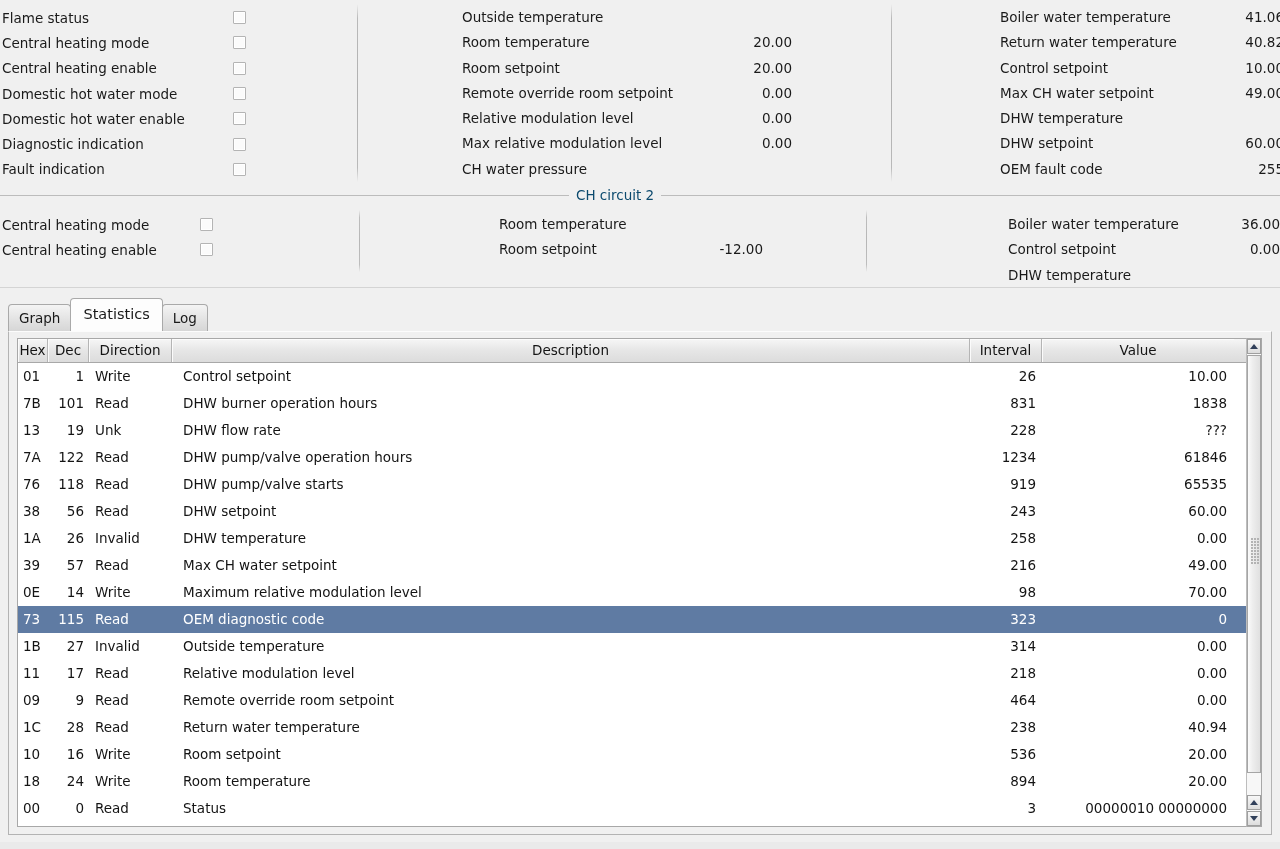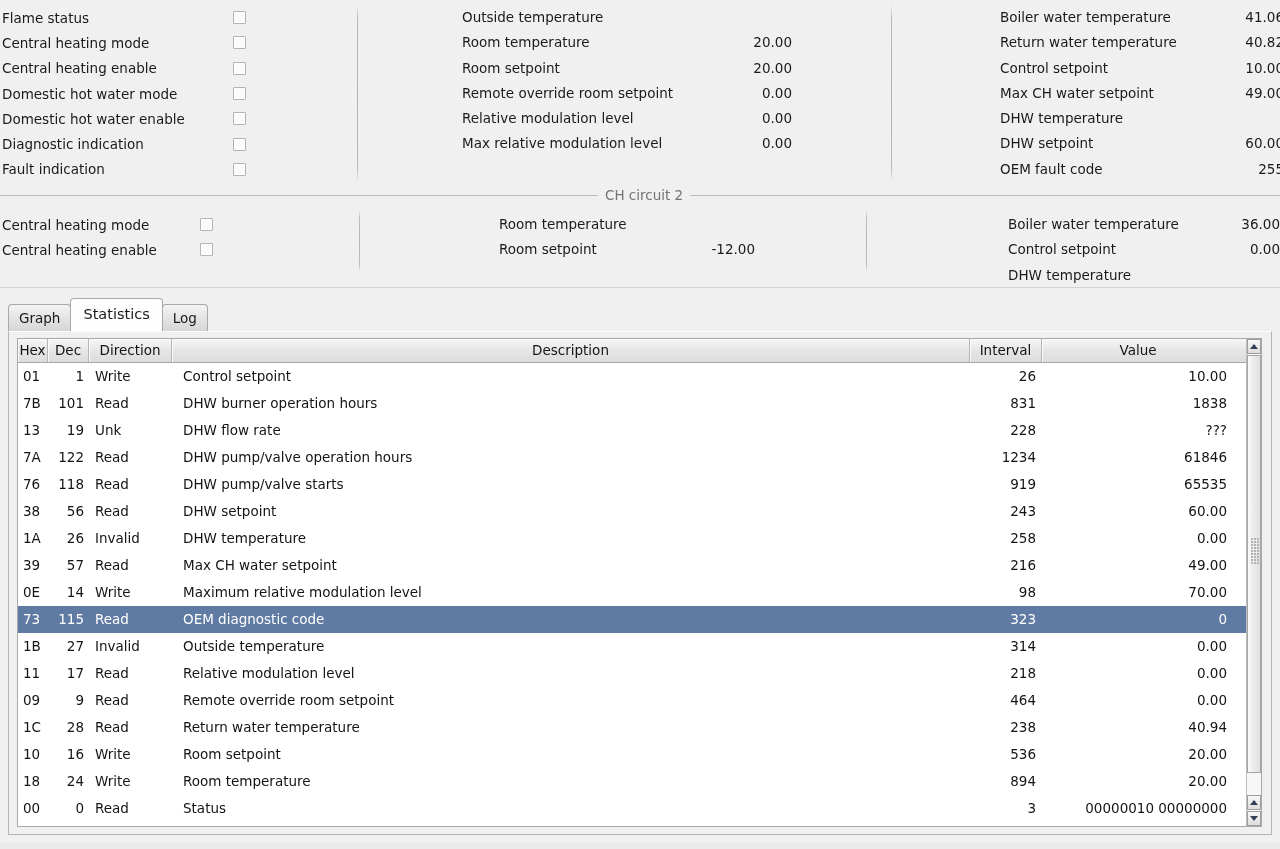--- a/index.html
+++ b/index.html
@@ -81,45 +81,45 @@
     background: #f0f0f0;
   }
   .group-line {
     position: absolute;
     left: 0; top: 9px;
     width: 1280px; height: 1px;
     background: #bcbcbc;
   }
   .group-title {
     position: absolute;
-    left: 598px; top: 0px;
+    left: 569px; top: 0px;
     height: 19px; line-height: 19px;
     padding: 0 7px;
     background: #f0f0f0;
-    color: #737373;
+    color: #0c4a6e;
     white-space: nowrap;
   }
   .g2-vsep {
     position: absolute;
     top: 24px;
     width: 1px; height: 62px;
     background: linear-gradient(to bottom, #f0f0f0 0%, #bdbdbd 12%, #b6b6b6 50%, #bdbdbd 88%, #f0f0f0 100%);
   }
   .g2-vsep.a { left: 359px; }
   .g2-vsep.b { left: 866px; }
   .g2-bottom {
     position: absolute;
     left: 0; bottom: 2px;
     width: 1280px; height: 1px;
     background: #d4d4d4;
   }
 
   .g2-col-checks { position: absolute; left: 0; top: 212px; width: 350px; }
   .g2-mid { left: 499px; width: 360px; top: 212px; }
-  .g2-mid .v { left: 176px; width: 80px; }
+  .g2-mid .v { left: 184px; width: 80px; }
   .g2-right { left: 1008px; width: 320px; top: 212px; }
   .g2-right .v { left: 208px; width: 64px; }
 
   
   .tabpane {
     position: absolute;
     left: 0; top: 294px;
     width: 1280px; height: 547px;
     background: #f0f0f0;
   }
@@ -327,20 +327,24 @@
           <span class="v">0.00</span>
         </div>
         <div class="kv-row">
           <span class="k">Relative modulation level</span>
           <span class="v">0.00</span>
         </div>
         <div class="kv-row">
           <span class="k">Max relative modulation level</span>
           <span class="v">0.00</span>
         </div>
+        <div class="kv-row">
+          <span class="k">CH water pressure</span>
+          <span class="v"></span>
+        </div>
       </div>
     <div class="kv-col col-right" id="c1-right">
         <div class="kv-row">
           <span class="k">Boiler water temperature</span>
           <span class="v">41.06</span>
         </div>
         <div class="kv-row">
           <span class="k">Return water temperature</span>
           <span class="v">40.82</span>
         </div>

